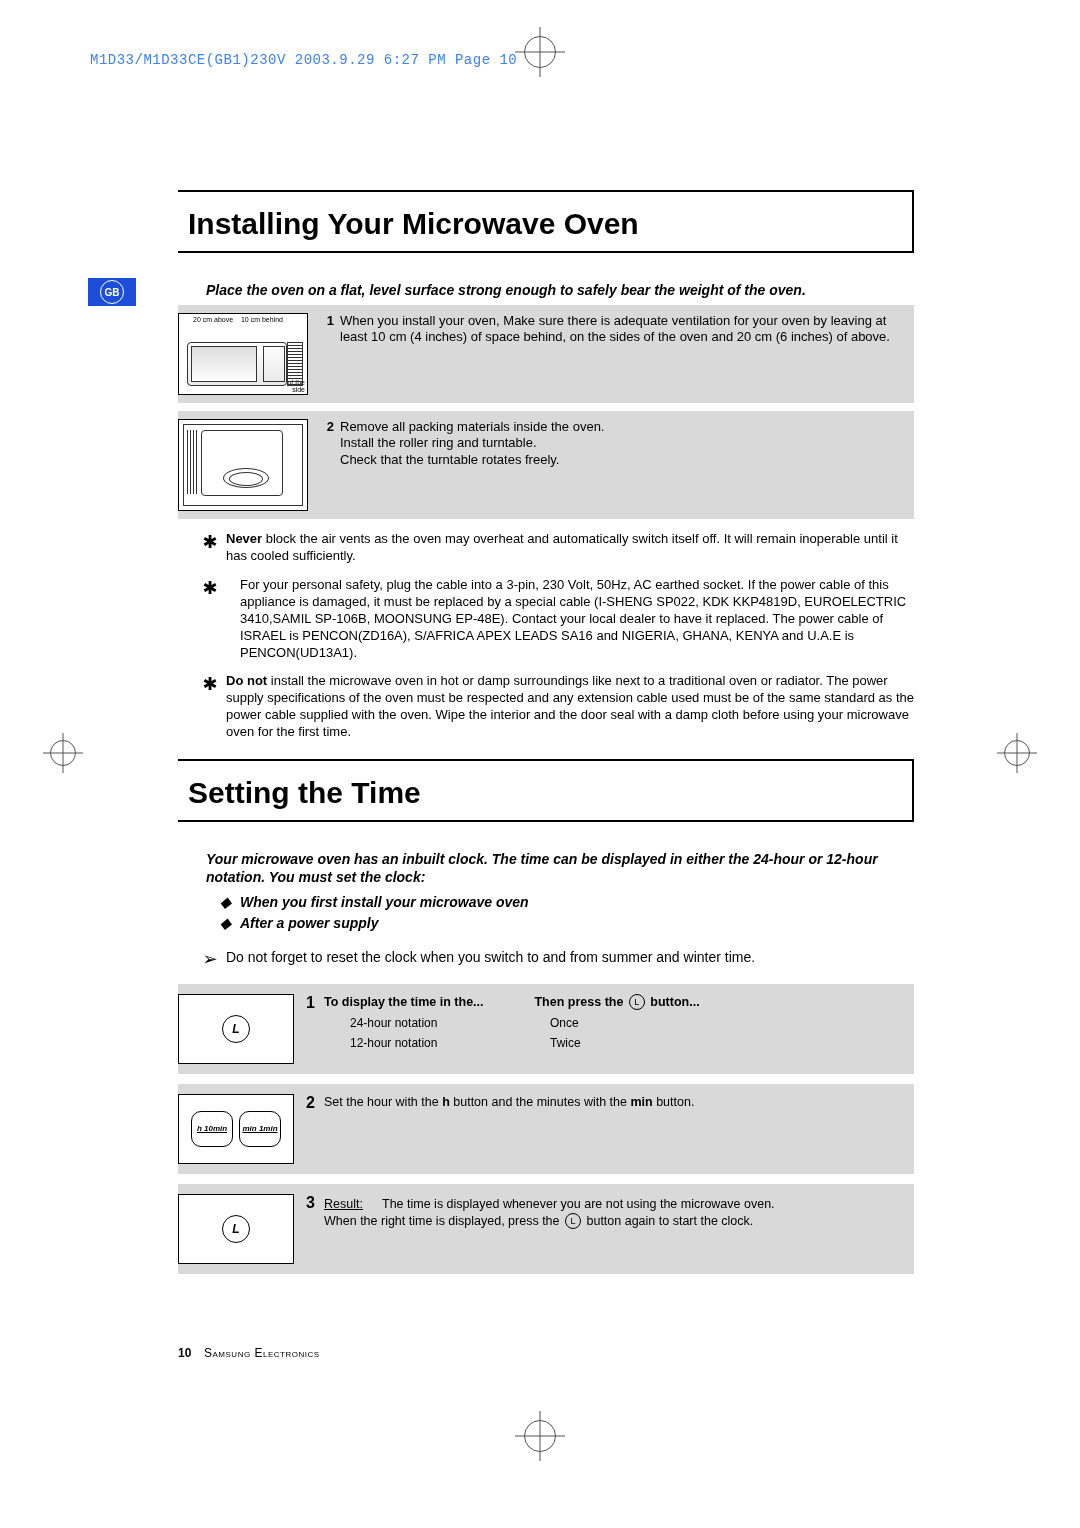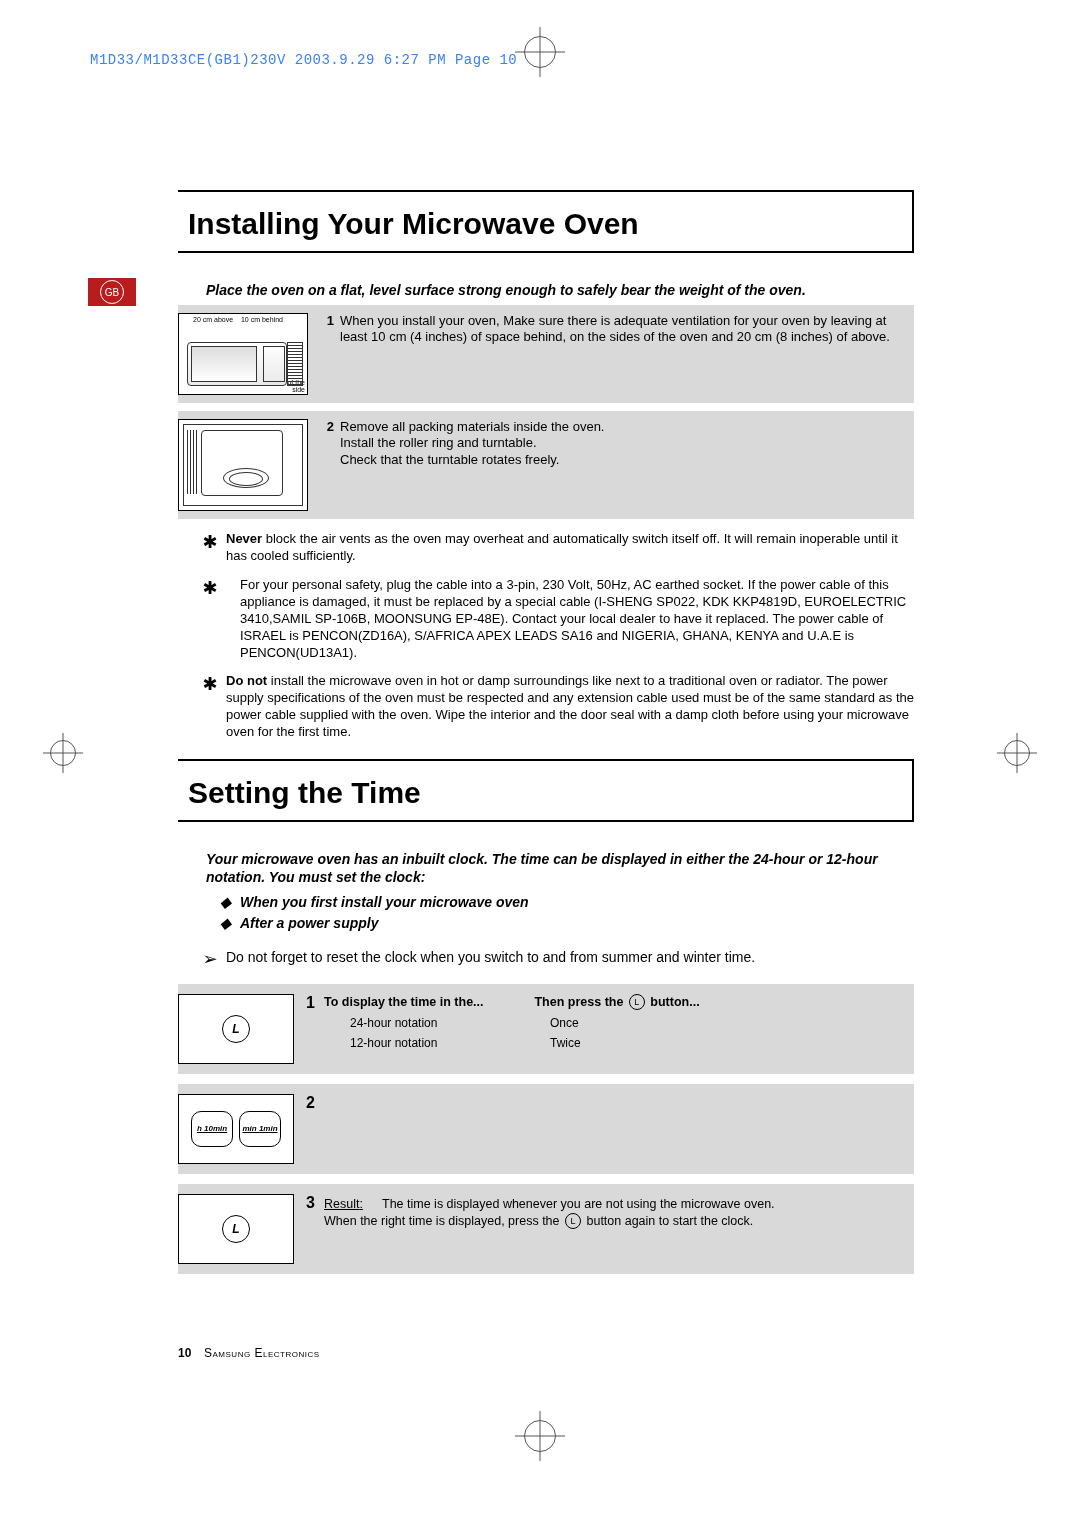--- a/index.html
+++ b/index.html
@@ -50,24 +50,25 @@
   .crop-left{left:50px;}
   .crop-right{right:50px;}
   .crop-left::before,.crop-left::after,.crop-right::before,.crop-right::after{
     content:"";position:absolute;background:#555;
   }
   .crop-left::before,.crop-right::before{left:50%;top:-8px;width:1px;height:40px;transform:translateX(-50%);}
   .crop-left::after,.crop-right::after{top:50%;left:-8px;height:1px;width:40px;transform:translateY(-50%);}
 
   .gb-tab {
     position:absolute; top:278px; left:88px;
-    background:#b91c1c; color:#fff;
+    background:#1d4ed8; color:#fff;
     width:48px;height:28px;
     display:flex;align-items:center;justify-content:center;
     font-size:12px;
+    font-weight:bold;
   }
   .gb-tab .circ{border:1px solid #fff;border-radius:50%;width:22px;height:22px;display:flex;align-items:center;justify-content:center;font-size:10px;}
 
   .page {
     position:absolute;
     top:190px; left:178px;
     width:736px;
   }
   .section-title {
     border: 2.5px solid #000;
@@ -182,21 +183,21 @@
     <div class="illus mw1">
       <span class="tinytxt" style="top:2px;left:14px">20 cm above</span>
       <span class="tinytxt" style="top:2px;right:24px">10 cm behind</span>
       <span class="tinytxt" style="bottom:1px;right:2px;width:40px;text-align:right">10 cm of the side</span>
       <div class="body"></div>
         <div class="door"></div>
         <div class="panel"></div>
         <div class="back"></div>
     </div>
     <div class="num-col">1</div>
-    <div class="txt-col">When you install your oven, Make sure there is adequate ventilation for your oven by leaving at least 10 cm (4 inches) of space behind, on the sides of the oven and 20 cm (8 inches) of above.</div>
+    <div class="txt-col">When you install your oven, Make sure there is adequate ventilation for your oven by leaving at least 10 cm (4 inches) of space behind, on the sides of the oven and 20 cm (6 inches) of above.</div>
   </div>
 
   <div class="grey-block second">
     <div class="illus mw2">
       <div class="body"></div>
         <div class="cols"></div>
         <div class="cav"></div>
         <div class="ring"></div>
         <div class="ring2"></div>
     </div>
@@ -267,20 +268,23 @@
   <div class="step-block">
     <div class="step-illus">
       <span class="btn-ico">
           <span style="text-decoration:underline">h 10min</span>
         </span>
       <span class="btn-ico">
           <span style="text-decoration:underline">min 1min</span>
         </span>
     </div>
     <div class="step-num">2</div>
+    <div class="step-body">
+      <span>Set the hour with the </span><b>h</b><span> button and the minutes with the </span><b>min</b><span> button.</span>
+    </div>
   </div>
 
   <div class="step-block">
     <div class="step-illus">
       <span class="clock-ico">L</span>
     </div>
     <div class="step-num">3</div>
     <div class="step-body">
       <div style="display:flex;margin-top:2px">
         <div style="width:58px" class="u"><span>Result</span>:</div>

